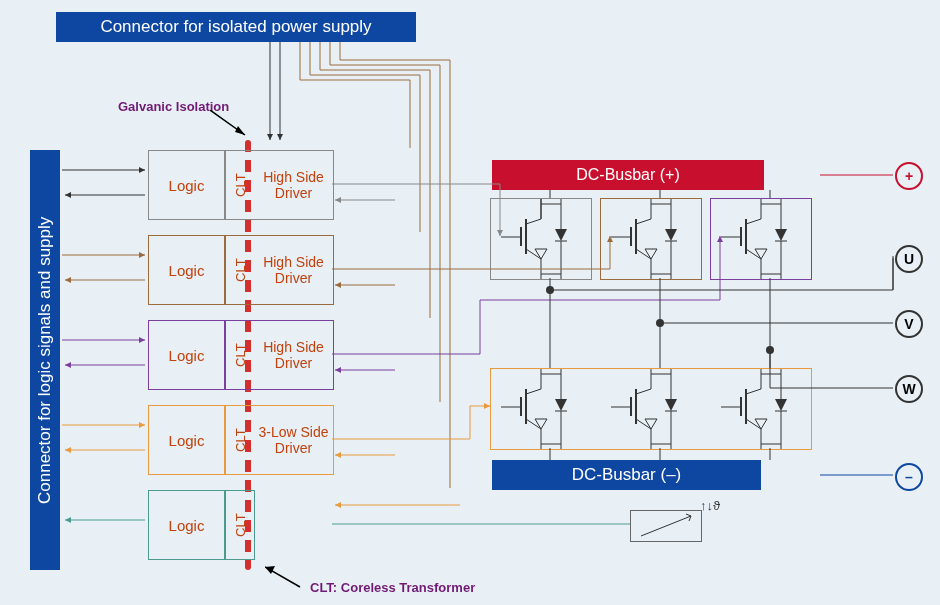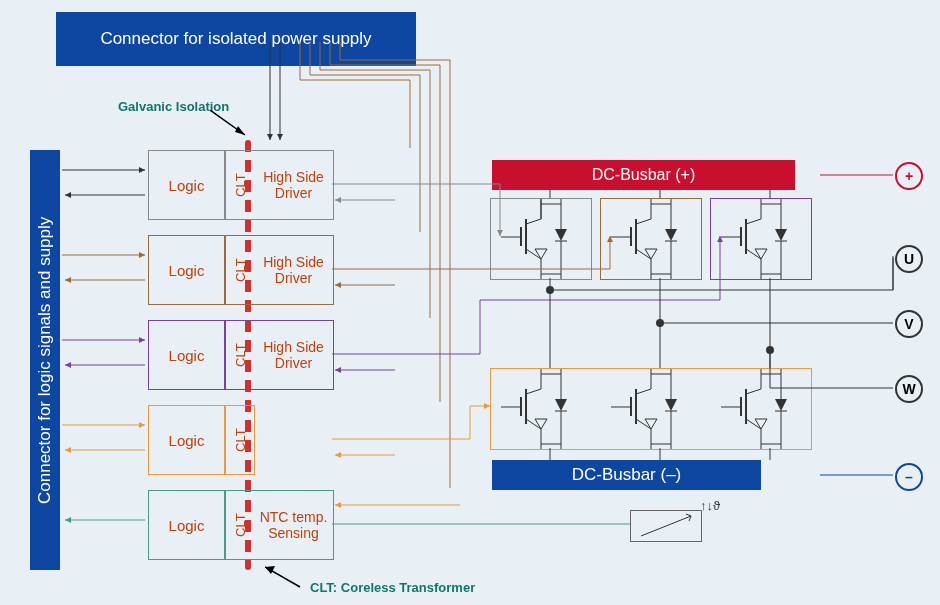--- a/index.html
+++ b/index.html
@@ -1,31 +1,31 @@
 <!DOCTYPE html>
 <html><head>
 <meta charset="utf-8">
 <style>
 body{margin:0;font-family:sans-serif;background:#e8f0f5;width:940px;height:605px;position:relative;overflow:hidden}
 .blue-bar{background:#0d47a1;color:#fff;font-size:17px;display:flex;align-items:center;justify-content:center;position:absolute}
-.top-bar{left:56px;top:12px;width:340px;height:30px;padding:12px 10px}
+.top-bar{left:56px;top:12px;width:340px;height:30px;padding:0 10px}
 .left-bar{left:30px;top:150px;width:30px;height:420px;writing-mode:vertical-rl;transform:rotate(180deg)}
 .red-bar{background:#c8102e;color:#fff;font-size:16px;position:absolute;display:flex;align-items:center;justify-content:center}
 .block{position:absolute;border:1px solid;display:flex;align-items:stretch;height:68px}
 .block.gray{border-color:#888}
 .block.brown{border-color:#9b6b3d}
 .block.purple{border-color:#7b3f9e}
 .block.orange{border-color:#e89a3c}
 .block.teal{border-color:#4a9b8e}
 .cell{display:flex;align-items:center;justify-content:center;font-size:15px;color:#c2410c;border-right:1px solid inherit}
 .logic{width:75px;border-right:1px solid}
 .clt{width:28px;writing-mode:vertical-rl;transform:rotate(180deg);font-size:13px;border-right:1px solid}
 .drv{width:75px;font-size:14px;line-height:1.15;text-align:center;padding:2px}
 .iso{position:absolute;left:245px;top:140px;width:6px;height:430px;background:repeating-linear-gradient(to bottom,#d32f2f 0,#d32f2f 12px,transparent 12px,transparent 20px);border-radius:3px}
-.label{position:absolute;font-size:13px;color:#0f766e;font-weight:bold}
+.label{position:absolute;font-size:13px;color:#701a75;font-weight:bold}
 .arrow{position:absolute}
 .circ{position:absolute;width:24px;height:24px;border:2px solid #333;border-radius:50%;display:flex;align-items:center;justify-content:center;font-size:14px;font-weight:bold;background:#e8f0f5}
 .igbt-group{position:absolute;border:1px solid;width:320px;height:80px}
 svg.wires{position:absolute;left:0;top:0;width:940px;height:605px;pointer-events:none}
 .sensor{position:absolute;border:1px solid #666;width:70px;height:30px}
 </style>
 </head>
 <body>
 
 <div class="blue-bar top-bar">Connector for isolated power supply</div>
@@ -49,34 +49,34 @@
   <div class="cell drv">High Side Driver</div>
 </div>
 <div class="block purple" style="left:148px;top:320px">
   <div class="cell logic" style="border-color:#7b3f9e">Logic</div>
   <div class="cell clt" style="border-color:#7b3f9e">CLT</div>
   <div class="cell drv">High Side Driver</div>
 </div>
 <div class="block orange" style="left:148px;top:405px">
   <div class="cell logic" style="border-color:#e89a3c">Logic</div>
   <div class="cell clt" style="border-color:#e89a3c">CLT</div>
+  <div class="cell drv">3-Low Side Driver</div>
 </div>
 <div class="block teal" style="left:148px;top:490px">
   <div class="cell logic" style="border-color:#4a9b8e">Logic</div>
   <div class="cell clt" style="border-color:#4a9b8e">CLT</div>
-  <div class="cell drv">NTC temp. Sensing</div>
 </div>
 
 <div class="label" style="left:310px;top:580px;font-weight:bold">CLT: Coreless Transformer</div>
 <svg class="arrow" style="left:265px;top:562px" width="50" height="30">
     <line x1="35" y1="25" x2="0" y2="5" stroke="#000" stroke-width="1.5"></line>
     <polygon points="0,5 10,4 6,12" fill="#000"></polygon>
   </svg>
 
-<div class="red-bar" style="left:492px;top:160px;width:303px;height:30px">DC-Busbar (+)</div>
+<div class="red-bar" style="left:492px;top:160px;width:272px;height:30px">DC-Busbar (+)</div>
 <div class="blue-bar" style="left:492px;top:460px;width:269px;height:30px">DC-Busbar (–)</div>
 
 <div class="circ" style="left:895px;top:162px;border-color:#c8102e;color:#c8102e">+</div>
 <div class="circ" style="left:895px;top:245px">U</div>
 <div class="circ" style="left:895px;top:310px">V</div>
 <div class="circ" style="left:895px;top:375px">W</div>
 <div class="circ" style="left:895px;top:463px;border-color:#0d47a1;color:#0d47a1">–</div>
 
 <div style="position:absolute;left:490px;top:198px;width:100px;height:80px;border:1px solid #888"><svg viewBox="0 0 100 80">
       <line x1="50" y1="0" x2="50" y2="20" stroke="#333"></line>

